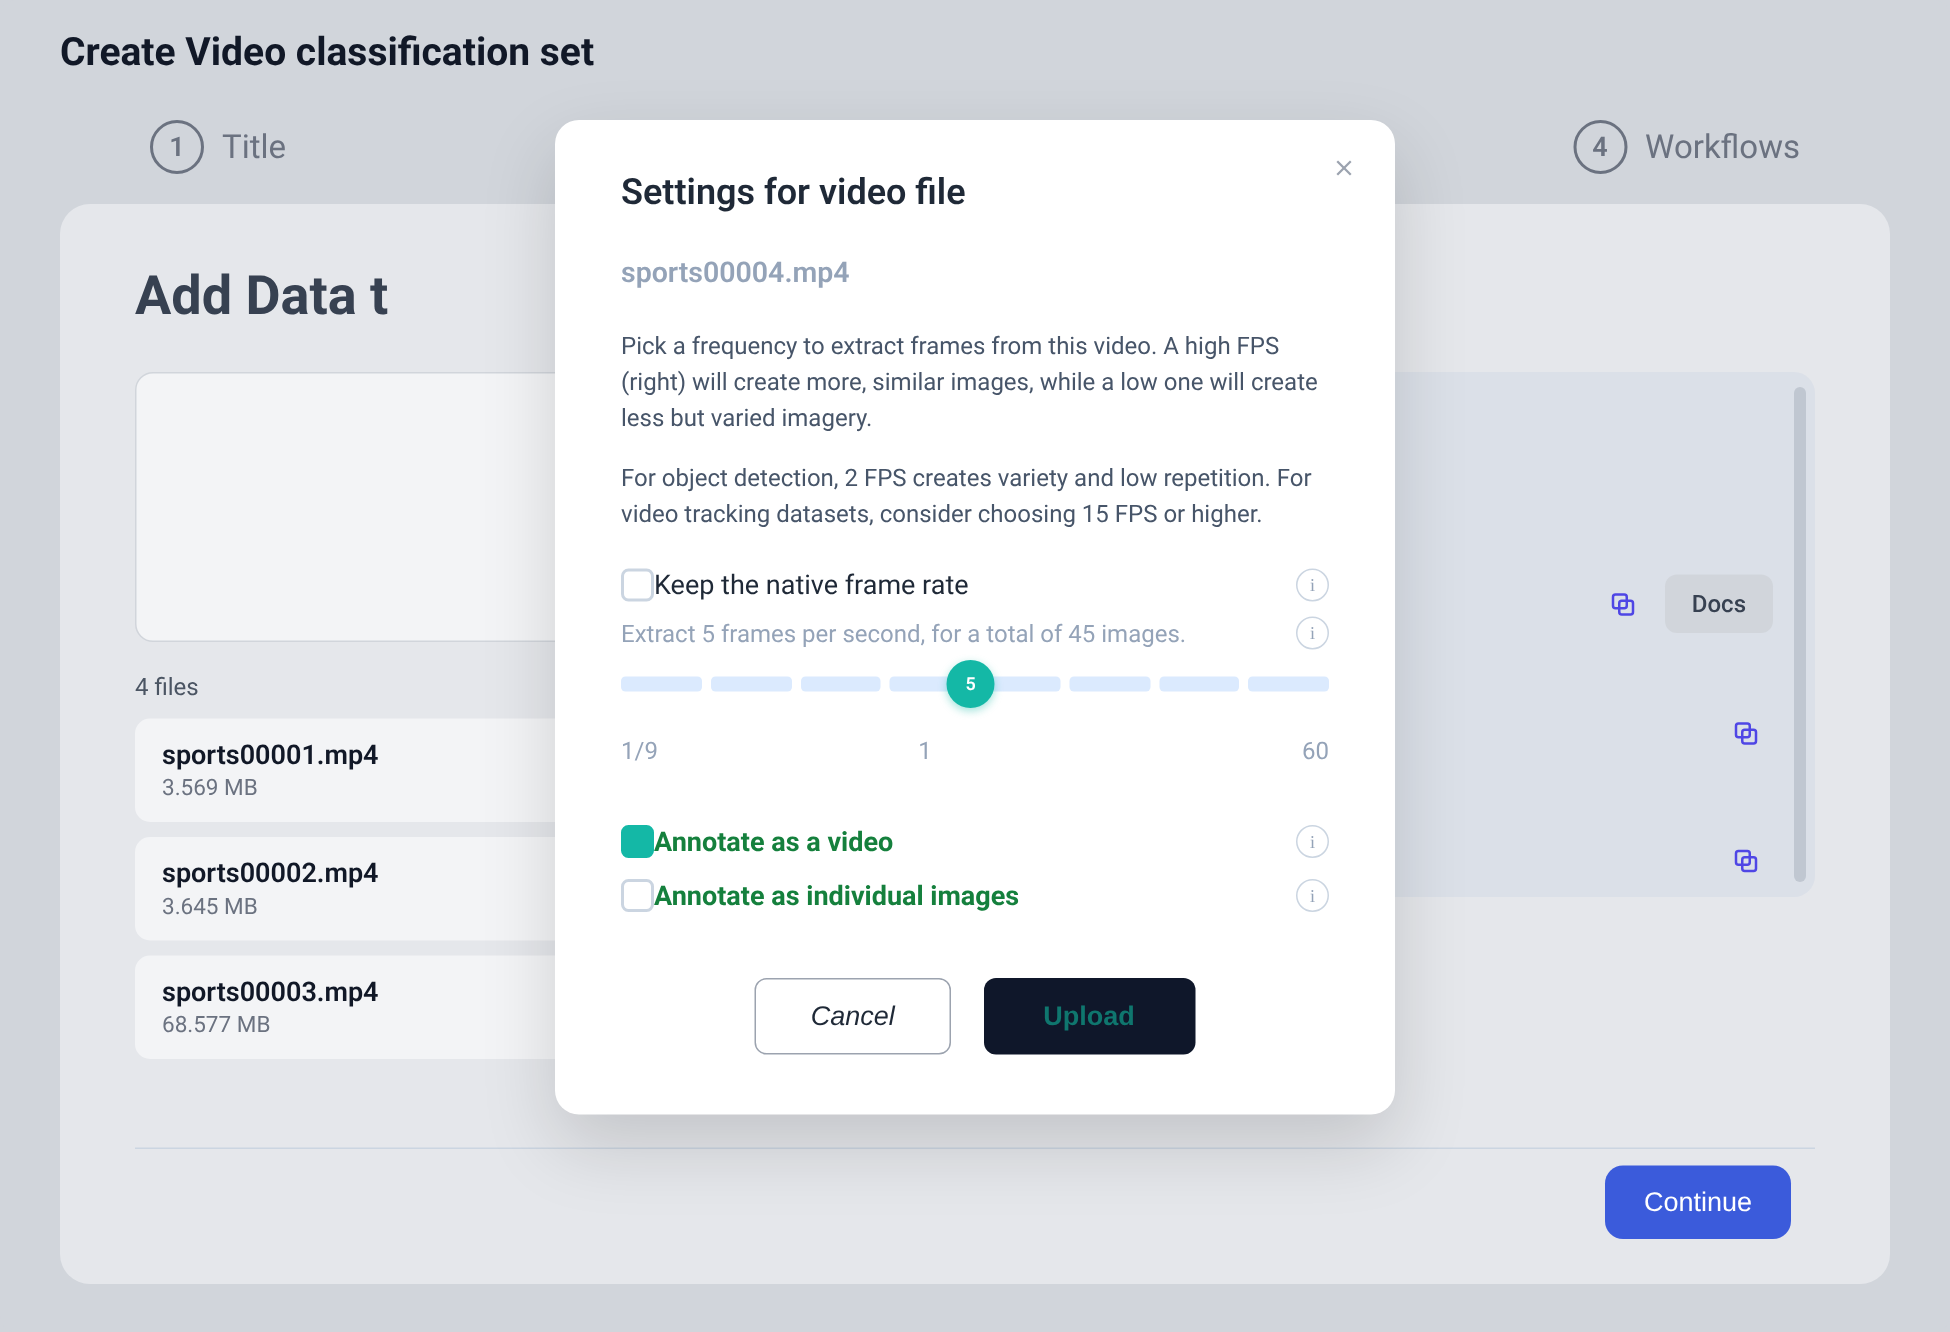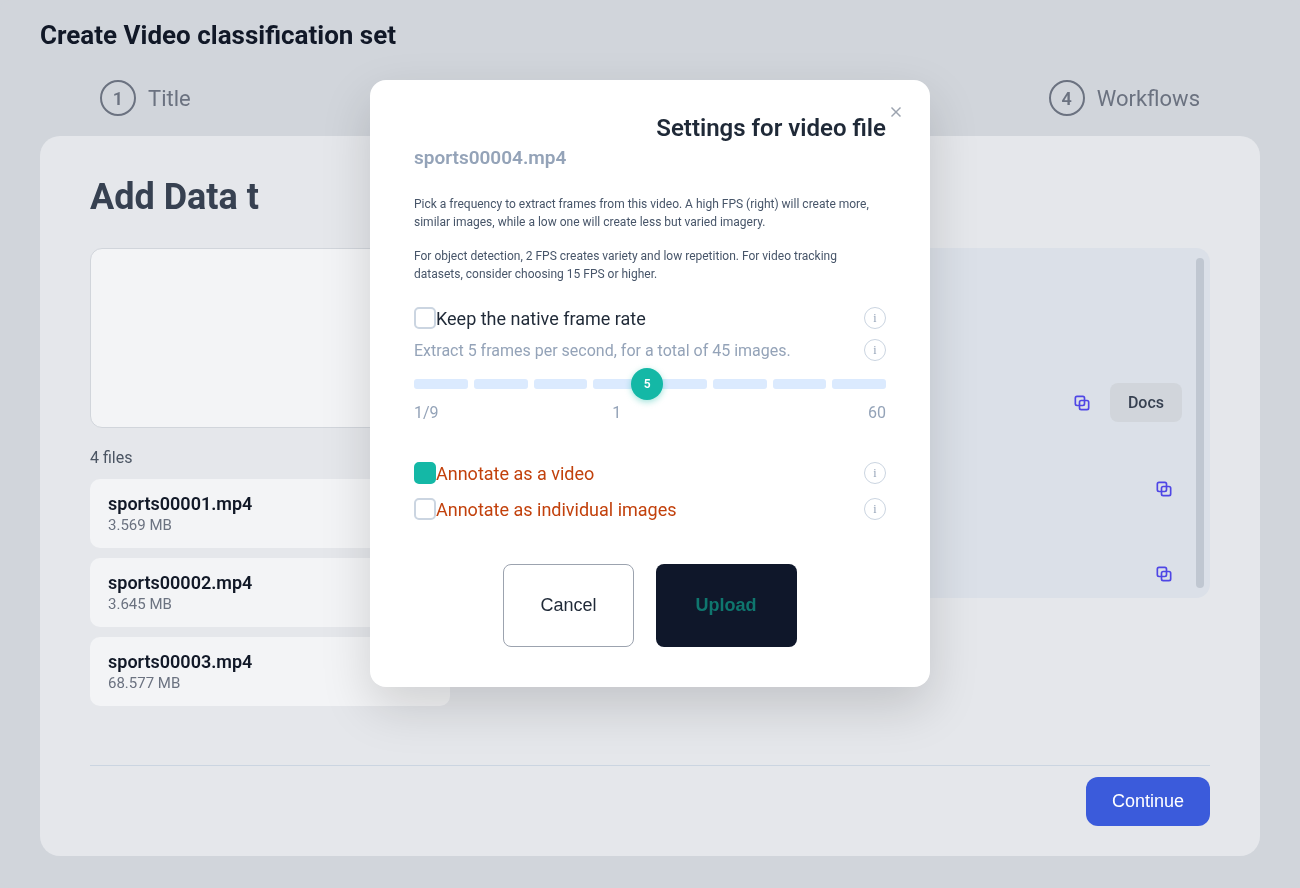--- a/index.html
+++ b/index.html
@@ -164,21 +164,21 @@
     .docs-btn {
       background: #d1d5db;
       border-radius: 8px;
       padding: 10px 18px;
       font-size: 16px;
       font-weight: 500;
       color: #374151;
     }
     .continue-btn {
       position: absolute;
-      right: 50px;
+      right: 66px;
       bottom: 30px;
       background: #3b5bdb;
       color: white;
       border: none;
       padding: 14px 26px;
       border-radius: 12px;
       font-size: 18px;
       font-weight: 500;
     }
     .divider {
@@ -216,32 +216,32 @@
       display: flex;
       align-items: center;
       justify-content: center;
       color: #9ca3af;
       cursor: pointer;
     }
     .modal-title {
       font-size: 24px;
       font-weight: 600;
       color: #1f2937;
-      text-align: right;
-      margin-bottom: 4px;
+      text-align: left;
+      margin-bottom: 28px;
     }
     .modal-filename {
       text-align: left;
       font-size: 19px;
       font-weight: 600;
       color: #94a3b8;
       margin-bottom: 26px;
     }
     .modal-body-text {
-      font-size: 12px;
+      font-size: 16px;
       color: #475569;
       line-height: 1.5;
       margin-bottom: 16px;
     }
     .option-row {
       display: flex;
       align-items: center;
       justify-content: space-between;
       margin: 24px 0 10px 0;
     }
@@ -259,21 +259,22 @@
     }
     .checkbox.checked {
       background: #14b8a6;
       border-color: #14b8a6;
     }
     .option-label {
       font-size: 18px;
       color: #1f2937;
     }
     .option-label.muted {
-      color: #c2410c;
+      color: #15803d;
+      font-weight: bold;
     }
     .info-icon {
       width: 22px;
       height: 22px;
       border-radius: 50%;
       border: 1px solid #cbd5e1;
       display: flex;
       align-items: center;
       justify-content: center;
       font-size: 12px;
@@ -320,40 +321,41 @@
       display: flex;
       align-items: center;
       justify-content: center;
       box-shadow: 0 2px 6px rgba(20,184,166,0.4);
     }
     .slider-labels {
       display: flex;
       justify-content: space-between;
       font-size: 16px;
       color: #94a3b8;
-      margin-top: 14px;
+      margin-top: 30px;
     }
     .slider-labels .mid {
       position: absolute;
       left: 42%;
     }
     .modal-actions {
       display: flex;
       justify-content: center;
       gap: 22px;
       margin-top: 44px;
     }
     .btn-cancel {
-      padding: 30px 36px;
+      padding: 14px 36px;
       border: 1px solid #9ca3af;
       background: white;
       border-radius: 8px;
       font-size: 18px;
       color: #1f2937;
       cursor: pointer;
+      font-style: italic;
     }
     .btn-upload {
       padding: 2px 40px;
       border: none;
       background: #0f172a;
       border-radius: 8px;
       font-size: 18px;
       font-weight: 600;
       color: #0f766e;
       cursor: pointer;

